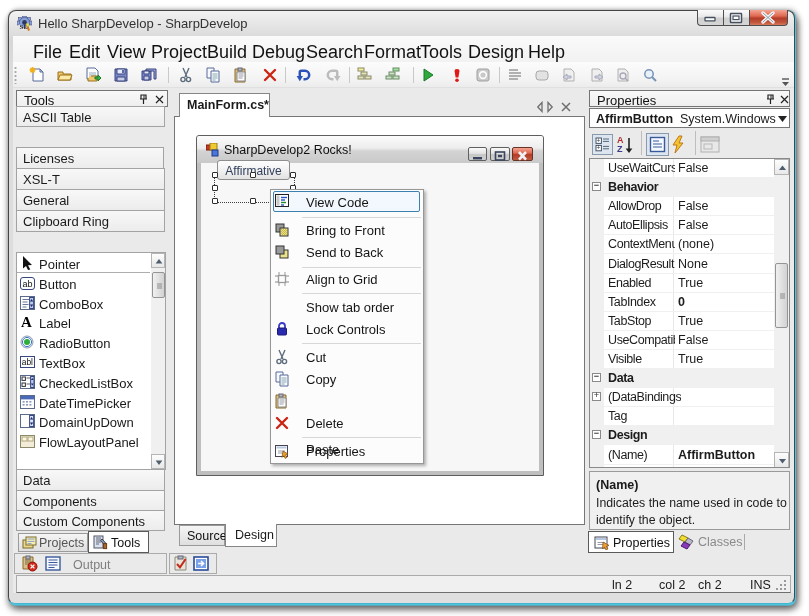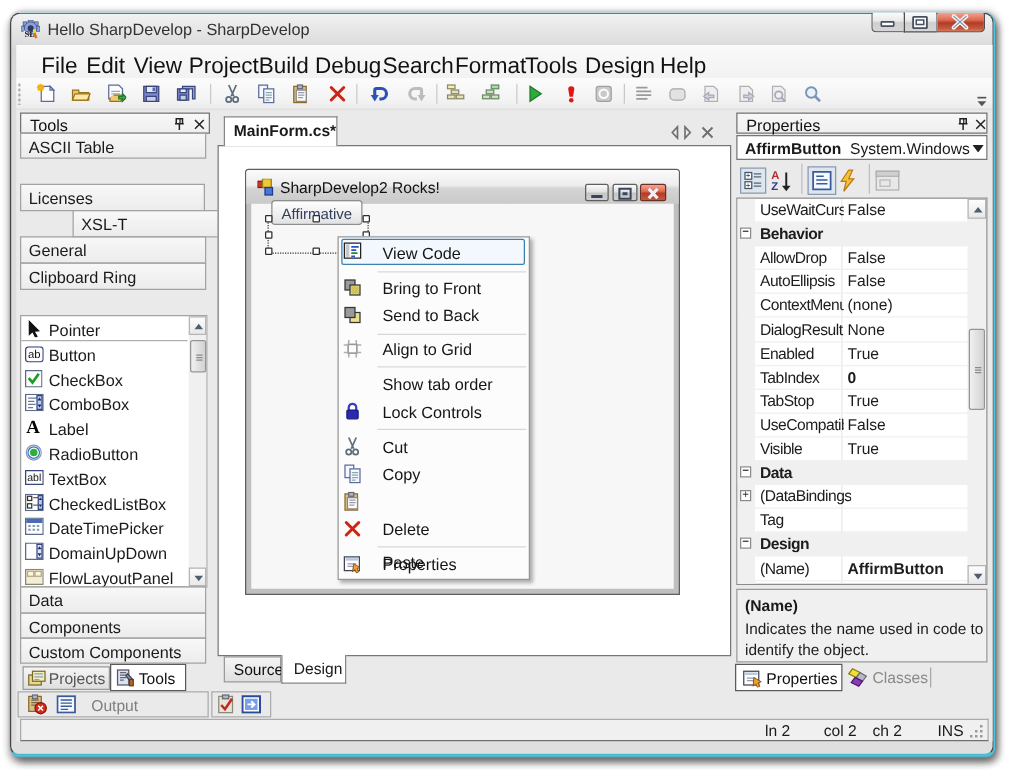--- a/index.html
+++ b/index.html
@@ -221,46 +221,39 @@
 <svg style="position:absolute;left:122px;top:3px" width="10" height="11" viewBox="0 0 10 11">
         <path d="M2 1 h5 v4 h-5 z M1 5 h7 M4.5 5 v5" stroke="#222" fill="none" stroke-width="1.2"></path>
         <path d="M5 1 v4" stroke="#222"></path>
       </svg>
 <svg style="position:absolute;left:138px;top:4px" width="9" height="9" viewBox="0 0 9 9">
         <path d="M1 1 L8 8 M8 1 L1 8" stroke="#222" stroke-width="1.2"></path>
       </svg>
     </div>
 <div class="abs cat" style="left:16px;top:106px;width:149px;height:21px;">ASCII Table</div>
 <div class="abs cat" style="left:16px;top:147px;width:148px;height:22px;">Licenses</div>
-<div class="abs cat" style="left:16px;top:168px;width:149px;height:22px;margin-left:42px;">XSL-T</div>
+<div class="abs cat" style="left:16px;top:168px;width:149px;height:22px;">XSL-T</div>
 <div class="abs cat" style="left:16px;top:189px;width:149px;height:22px;">General</div>
 <div class="abs cat" style="left:16px;top:210px;width:149px;height:22px;">Clipboard Ring</div>
 <div class="abs" style="left:16px;top:252px;width:150px;height:218px;background:#fff;border:1px solid #a3a3a3;box-sizing:border-box;"></div>
 <div class="abs" style="left:17px;top:272px;width:133px;height:1px;background:#aeaeae;"></div>
 
 <div class="abs" style="left:20px;top:255px;width:130px;font-size:13px;">
  <div style="height:19.8px;position:relative;">
         <svg style="position:absolute;left:1px;top:1px" width="13" height="14" viewBox="0 0 13 14">
           <path d="M2 0 L11 9 L7 9.3 L9.3 13.4 L7 14 L5 10 L2 12.6 Z" fill="#111"></path>
         </svg>
         <span style="position:absolute;left:19px;top:2px;">Pointer</span>
       </div>
  <div style="height:19.8px;position:relative;">
         <svg style="position:absolute;left:0;top:2px" width="15" height="13" viewBox="0 0 15 13">
           <rect x=".5" y=".5" width="14" height="12" rx="2.5" fill="#fdfdfd" stroke="#39457e"></rect>
           <text x="2.4" y="9.6" font-size="9" fill="#111" font-family="Liberation Sans">ab</text>
         </svg>
         <span style="position:absolute;left:19px;top:2px;">Button</span>
-      </div>
- <div style="height:19.8px;position:relative;">
-        <svg style="position:absolute;left:0;top:1px" width="14" height="14" viewBox="0 0 14 14">
-          <rect x=".5" y=".5" width="13" height="13" fill="#fdfdfd" stroke="#5a6a8a"></rect>
-          <path d="M3 6.5 L6 10 L11 3" fill="none" stroke="#1e9e28" stroke-width="2.2"></path>
-        </svg>
-        <span style="position:absolute;left:19px;top:2px;">CheckBox</span>
       </div>
  <div style="height:19.8px;position:relative;">
         <svg style="position:absolute;left:0;top:1px" width="15" height="14" viewBox="0 0 15 14">
           <rect x=".5" y=".5" width="14" height="13" fill="#fdfdfd" stroke="#5a6a8a"></rect>
           <path d="M2.5 3.5 h7 M2.5 6 h5 M2.5 8.5 h6 M2.5 11 h4" stroke="#6a7a9a"></path>
           <rect x="9.6" y="1.5" width="4" height="11" fill="#b8ccf0" stroke="#39457e"></rect>
           <path d="M11.6 3 l1.6 2.4 h-3.2 z M11.6 11 l1.6 -2.4 h-3.2 z" fill="#1a2a6a"></path>
         </svg>
         <span style="position:absolute;left:19px;top:2px;">ComboBox</span>
       </div>

